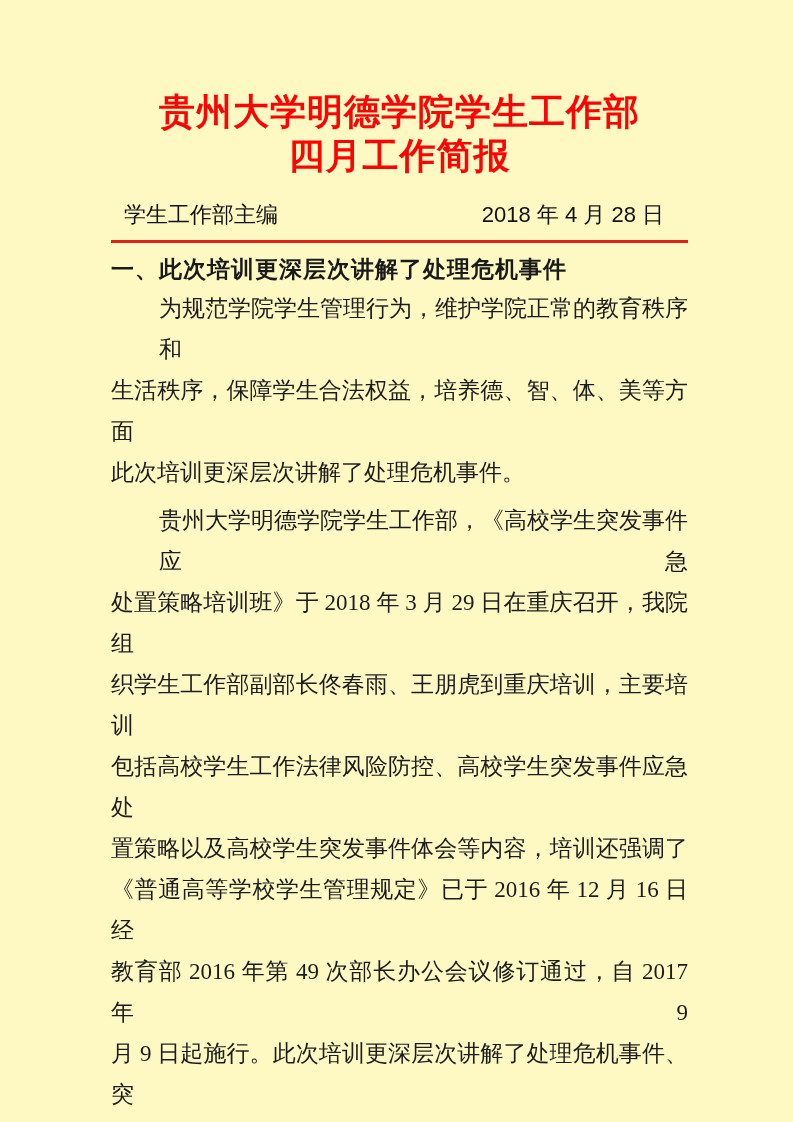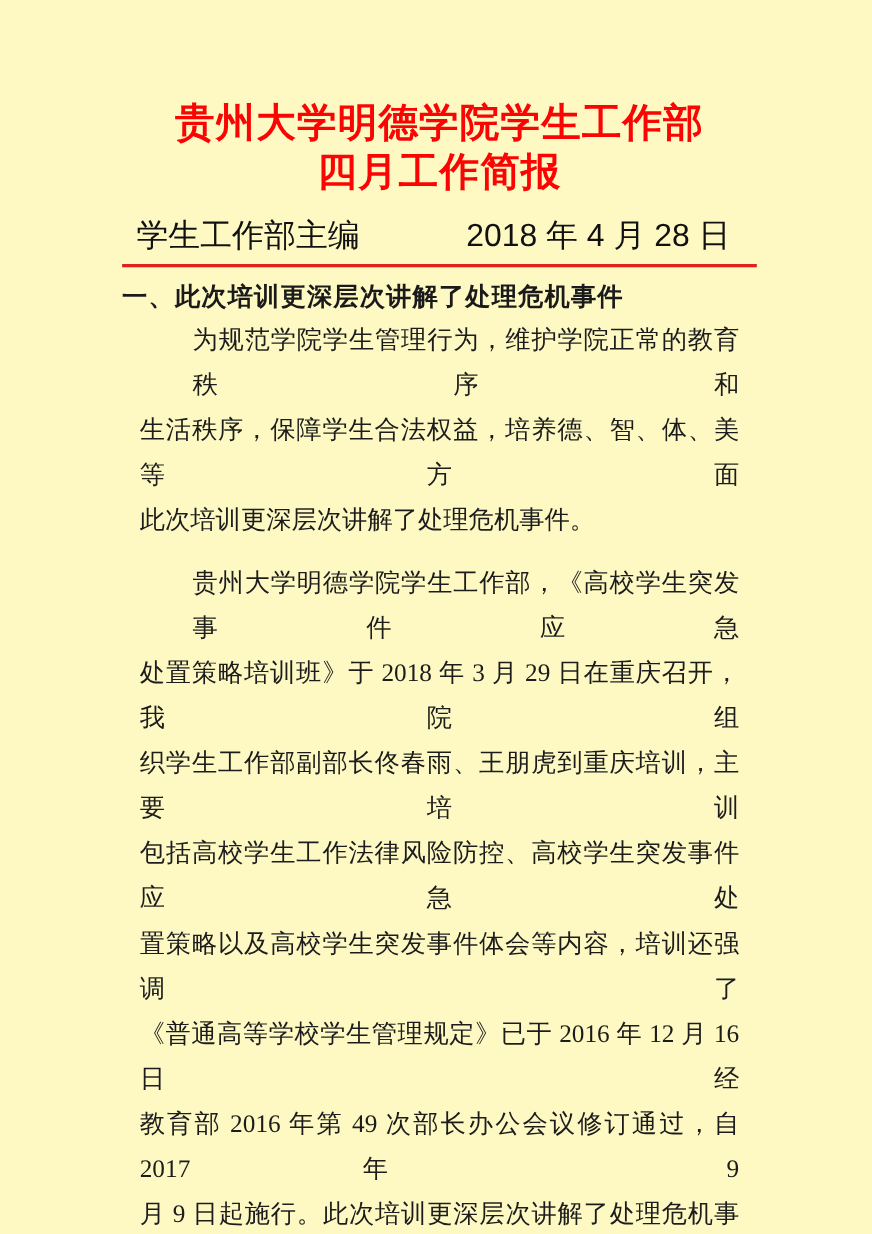--- a/index.html
+++ b/index.html
@@ -29,39 +29,39 @@
     letter-spacing: 1px;
   }
   .header-row {
     margin-top: 22px;
     display: flex;
     justify-content: space-between;
     align-items: baseline;
     padding-left: 13px;
     padding-right: 24px;
     font-family: "Liberation Sans", sans-serif;
-    font-size: 29px;
+    font-size: 22px;
     line-height: 30px;
     color: #111111;
   }
   .red-line {
     margin-top: 10px;
     height: 3px;
     background: #e2211c;
   }
   .section-heading {
     font-family: "Liberation Sans", sans-serif;
     font-weight: 700;
     font-size: 23px;
     line-height: 34px;
     color: #1a1a1a;
     letter-spacing: 1px;
   }
   .heading-1 { margin-top: 9px; }
-  .paragraph { margin: 16px; font-family: Liberation Serif, serif; }
+  .paragraph { margin: 0; font-family: Liberation Serif, serif; }
   .para-a { margin-top: 2px; }
   .para-b { margin-top: 7px; }
   .bodyline {
     font-size: 23px;
     line-height: 41px;
     text-align: justify;
     text-align-last: justify;
     color: #1c1c1c;
   }
   .bodyline.indent { padding-left: 48px; }

